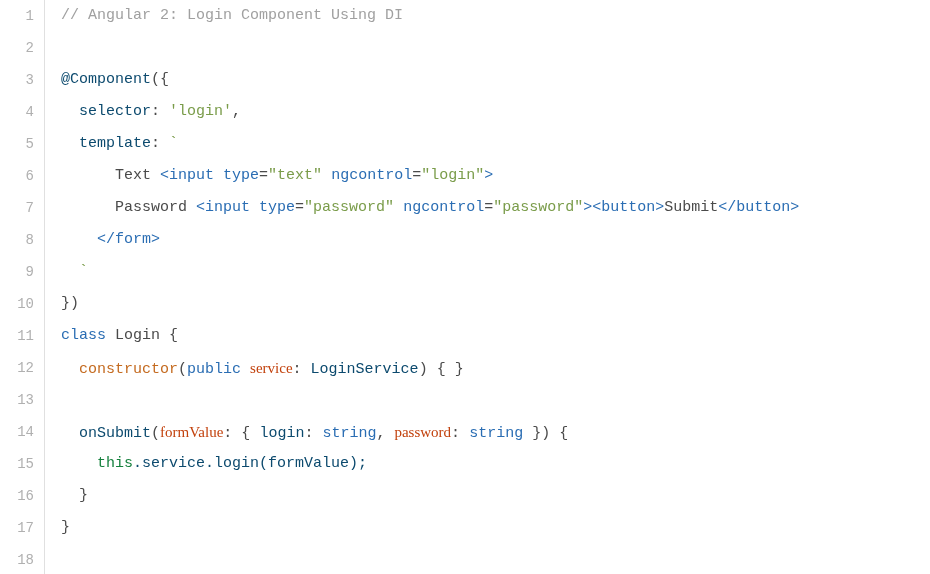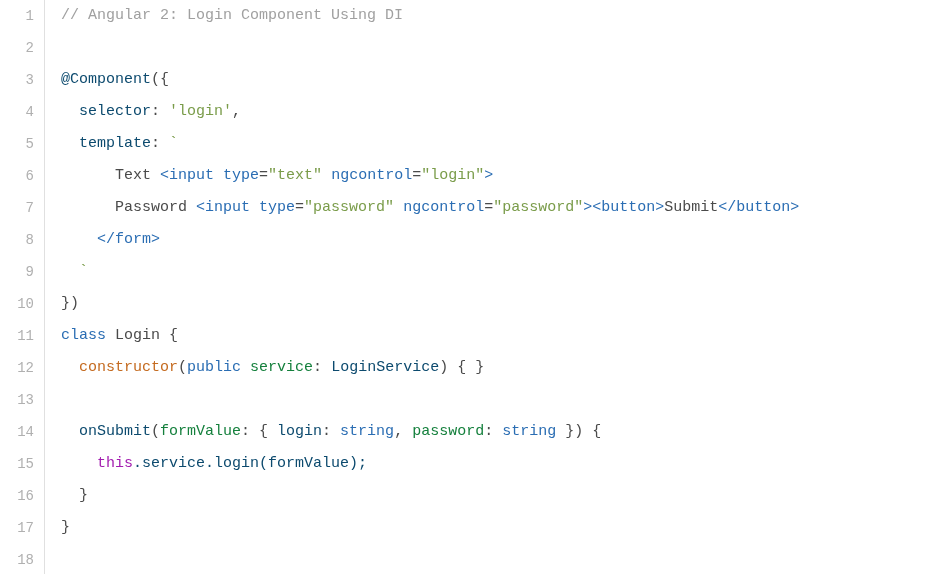--- a/index.html
+++ b/index.html
@@ -39,23 +39,23 @@
     .tok-plain { color: #0c4a6e; }
     .tok-punct { color: #4a4a4a; }
     .tok-string { color: #7a9c4a; }
     .tok-tag { color: #2a6db3; }
     .tok-attr { color: #2a6db3; }
     .tok-attrval { color: #7a9c4a; }
     .tok-tagtext { color: #4a4a4a; margin-top: 22px; }
     .tok-keyword { color: #2a6db3; }
     .tok-classname { color: #4a4a4a; }
     .tok-func { color: #c46a1f; text-align: right; }
-    .tok-param { color: #15803d; }
+    .tok-param { color: #c2410c; font-family: Liberation Serif, serif; }
     .tok-type { color: #2a6db3; text-align: center; }
-    .tok-this { color: #a21caf; }
+    .tok-this { color: #15803d; }
   </style>
 </head>
 <body>
 
 <div class="gutter">
   <div class="line">1</div>
   <div class="line">2</div>
   <div class="line">3</div>
   <div class="line">4</div>
   <div class="line">5</div>

